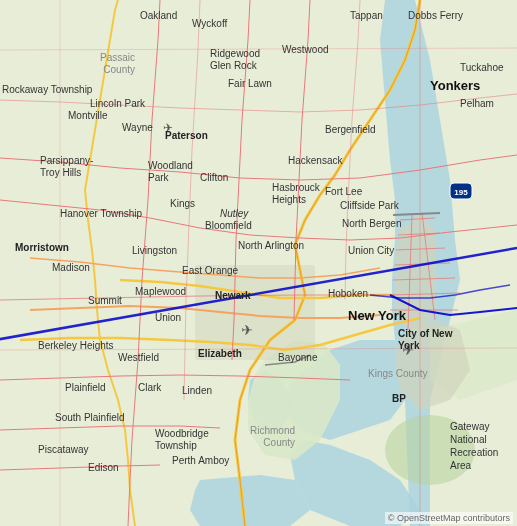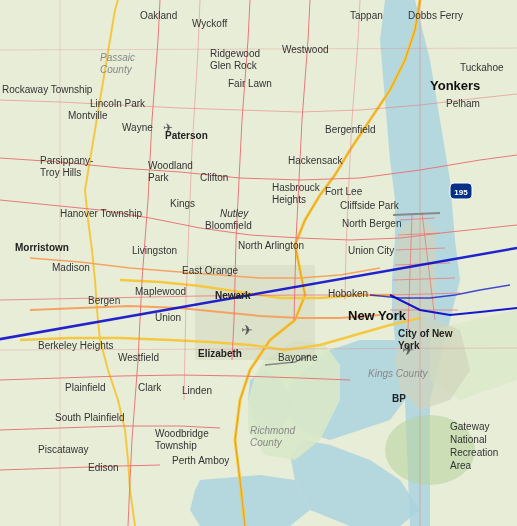--- a/index.html
+++ b/index.html
@@ -43,22 +43,22 @@
       font-size: 10px;
       color: #222;
     }
     .place-label.large {
       font-size: 13px;
       font-weight: bold;
       color: #111;
     }
     .place-label.county {
       color: #888;
-      font-style: italic;
       font-size: 10px;
+      text-align: right;
     }
 
     
     .attribution {
       position: absolute;
       bottom: 2px;
       right: 4px;
       font-size: 9px;
       color: #666;
       background: rgba(255,255,255,0.6);
@@ -168,21 +168,21 @@
   <div class="place-label" style="left: 220px; top: 208px; font-style: italic;">Nutley</div>
   <div class="place-label" style="left: 170px; top: 198px;">Kings</div>
   <div class="place-label" style="left: 60px; top: 208px;">Hanover Township</div>
   <div class="place-label" style="left: 205px; top: 220px;">Bloomfield</div>
   <div class="place-label bold" style="left: 15px; top: 242px;">Morristown</div>
   <div class="place-label" style="left: 52px; top: 262px;">Madison</div>
   <div class="place-label" style="left: 132px; top: 245px;">Livingston</div>
   <div class="place-label" style="left: 238px; top: 240px;">North Arlington</div>
   <div class="place-label" style="left: 182px; top: 265px;">East Orange</div>
   <div class="place-label" style="left: 135px; top: 286px;">Maplewood</div>
-  <div class="place-label" style="left: 88px; top: 295px;">Bergen</div>
+  <div class="place-label" style="left: 88px; top: 295px;">Summit</div>
   <div class="place-label bold" style="left: 215px; top: 290px;">Newark</div>
   <div class="place-label" style="left: 155px; top: 312px;">Union</div>
   <div class="place-label" style="left: 328px; top: 288px;">Hoboken</div>
   <div class="place-label large" style="left: 348px; top: 308px;">New York</div>
   <div class="place-label bold" style="left: 398px; top: 328px; line-height:1.2;">City of New<br>York</div>
   <div class="place-label" style="left: 38px; top: 340px;">Berkeley Heights</div>
   <div class="place-label bold" style="left: 198px; top: 348px;">Elizabeth</div>
   <div class="place-label" style="left: 118px; top: 352px;">Westfield</div>
   <div class="place-label" style="left: 278px; top: 352px;">Bayonne</div>
   <div class="place-label" style="left: 65px; top: 382px;">Plainfield</div>
@@ -202,20 +202,21 @@
   <div class="place-label" style="left: 325px; top: 124px;">Bergenfield</div>
   <div class="place-label" style="left: 228px; top: 78px;">Fair Lawn</div>
   <div class="place-label" style="left: 210px; top: 48px; line-height:1.2;">Ridgewood<br>Glen Rock</div>
   <div class="place-label" style="left: 140px; top: 10px;">Oakland</div>
   <div class="place-label" style="left: 192px; top: 18px;">Wyckoff</div>
   <div class="place-label" style="left: 282px; top: 44px;">Westwood</div>
   <div class="place-label" style="left: 350px; top: 10px;">Tappan</div>
   <div class="place-label" style="left: 408px; top: 10px;">Dobbs Ferry</div>
   <div class="place-label large" style="left: 430px; top: 78px;">Yonkers</div>
   <div class="place-label" style="left: 460px; top: 62px;">Tuckahoe</div>
-  <div class="place-label" style="left: 446px; top: 98px; text-align: center;">Pelham</div>
+  <div class="place-label" style="left: 460px; top: 98px; text-align: center;">Pelham</div>
   <div class="place-label county" style="left: 368px; top: 368px;">Kings County</div>
   <div class="place-label county" style="left: 250px; top: 425px; line-height:1.2;">Richmond<br>County</div>
   <div class="place-label county" style="left: 100px; top: 52px; line-height:1.2;">Passaic<br>County</div>
   <div class="place-label bold" style="left: 368px; top: 393px; margin-left: 24px;">BP</div>
   <div class="place-label" style="left: 450px; top: 420px; line-height:1.3;">Gateway<br>National<br>Recreation<br>Area</div>
 
+  <div class="attribution">© OpenStreetMap contributors</div>
 </div>
 
 </body></html>

